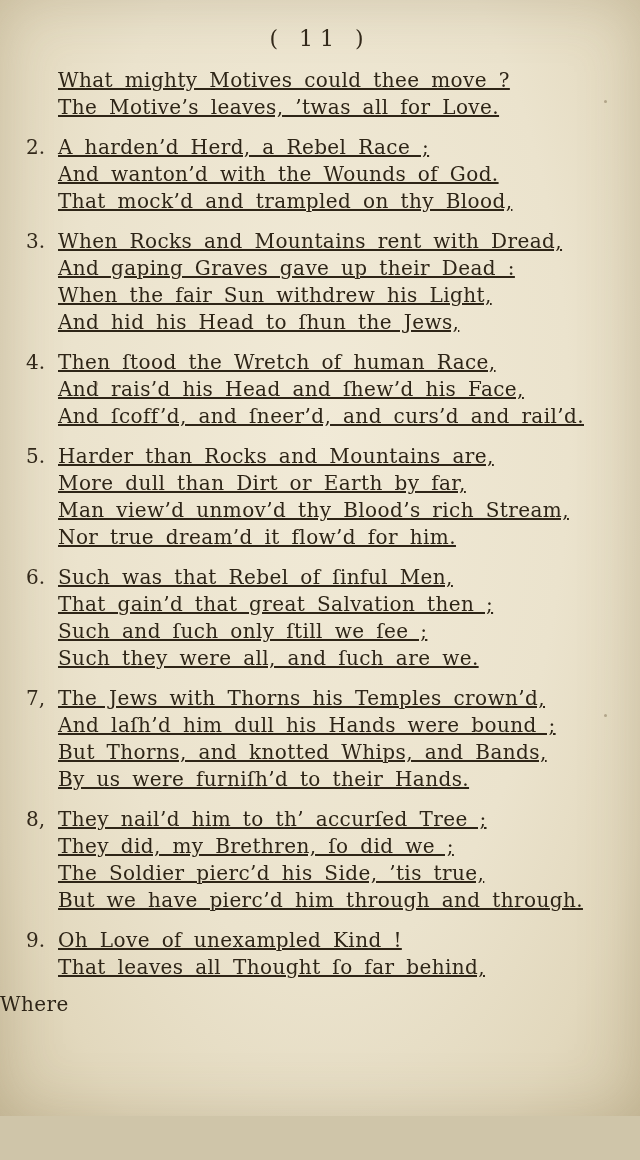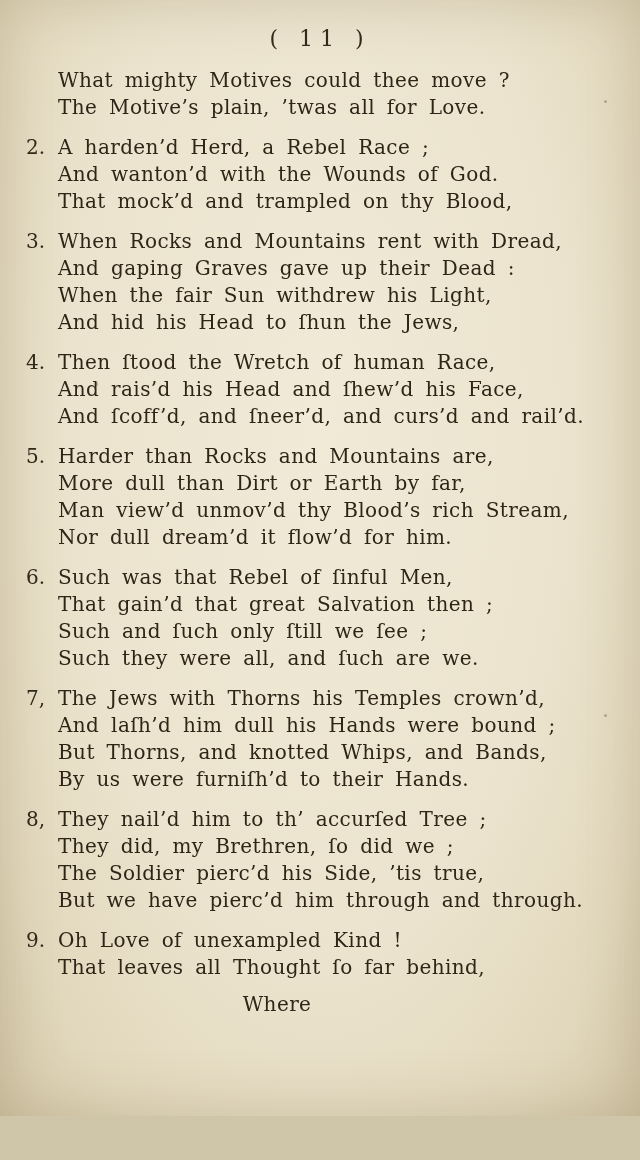--- a/index.html
+++ b/index.html
@@ -48,23 +48,24 @@
   .lines {
     flex: 1 1 auto;
   }
   .line {
     font-size: 20px;
     line-height: 27px;
     word-spacing: 5px;
     letter-spacing: 0.4px;
     white-space: nowrap;
     color: #2e2517;
+    text-decoration: underline;
   }
   .catchword {
-    text-align: center;
+    text-align: left;
     padding-right: 86px;
     font-size: 20px;
     word-spacing: 5px;
     letter-spacing: 0.4px;
     margin-top: -2px;
     color: #2e2517;
   }
   
   .speck {
     position: absolute;
@@ -79,21 +80,21 @@
 </head>
 <body>
 
 <div class="page">
   <div class="header">(  11  )</div>
   <div class="poem">
       <div class="stanza">
         <span class="num"></span>
         <div class="lines">
           <div class="line">What mighty Motives could thee move ?</div>
-          <div class="line">The Motive’s plain, ’twas all for Love.</div>
+          <div class="line">The Motive’s leaves, ’twas all for Love.</div>
         </div>
       </div>
       <div class="stanza">
         <span class="num">2.</span>
         <div class="lines">
           <div class="line">A harden’d Herd, a Rebel Race ;</div>
           <div class="line">And wanton’d with the Wounds of God.</div>
           <div class="line">That mock’d and trampled on thy Blood,</div>
         </div>
       </div>
@@ -113,21 +114,21 @@
           <div class="line">And rais’d his Head and ſhew’d his Face,</div>
           <div class="line">And ſcoff’d, and ſneer’d, and curs’d and rail’d.</div>
         </div>
       </div>
       <div class="stanza">
         <span class="num">5.</span>
         <div class="lines">
           <div class="line">Harder than Rocks and Mountains are,</div>
           <div class="line">More dull than Dirt or Earth by far,</div>
           <div class="line">Man view’d unmov’d thy Blood’s rich Stream,</div>
-          <div class="line">Nor dull dream’d it flow’d for him.</div>
+          <div class="line">Nor true dream’d it flow’d for him.</div>
         </div>
       </div>
       <div class="stanza">
         <span class="num">6.</span>
         <div class="lines">
           <div class="line">Such was that Rebel of ſinful Men,</div>
           <div class="line">That gain’d that great Salvation then ;</div>
           <div class="line">Such and ſuch only ſtill we ſee ;</div>
           <div class="line">Such they were all, and ſuch are we.</div>
         </div>

